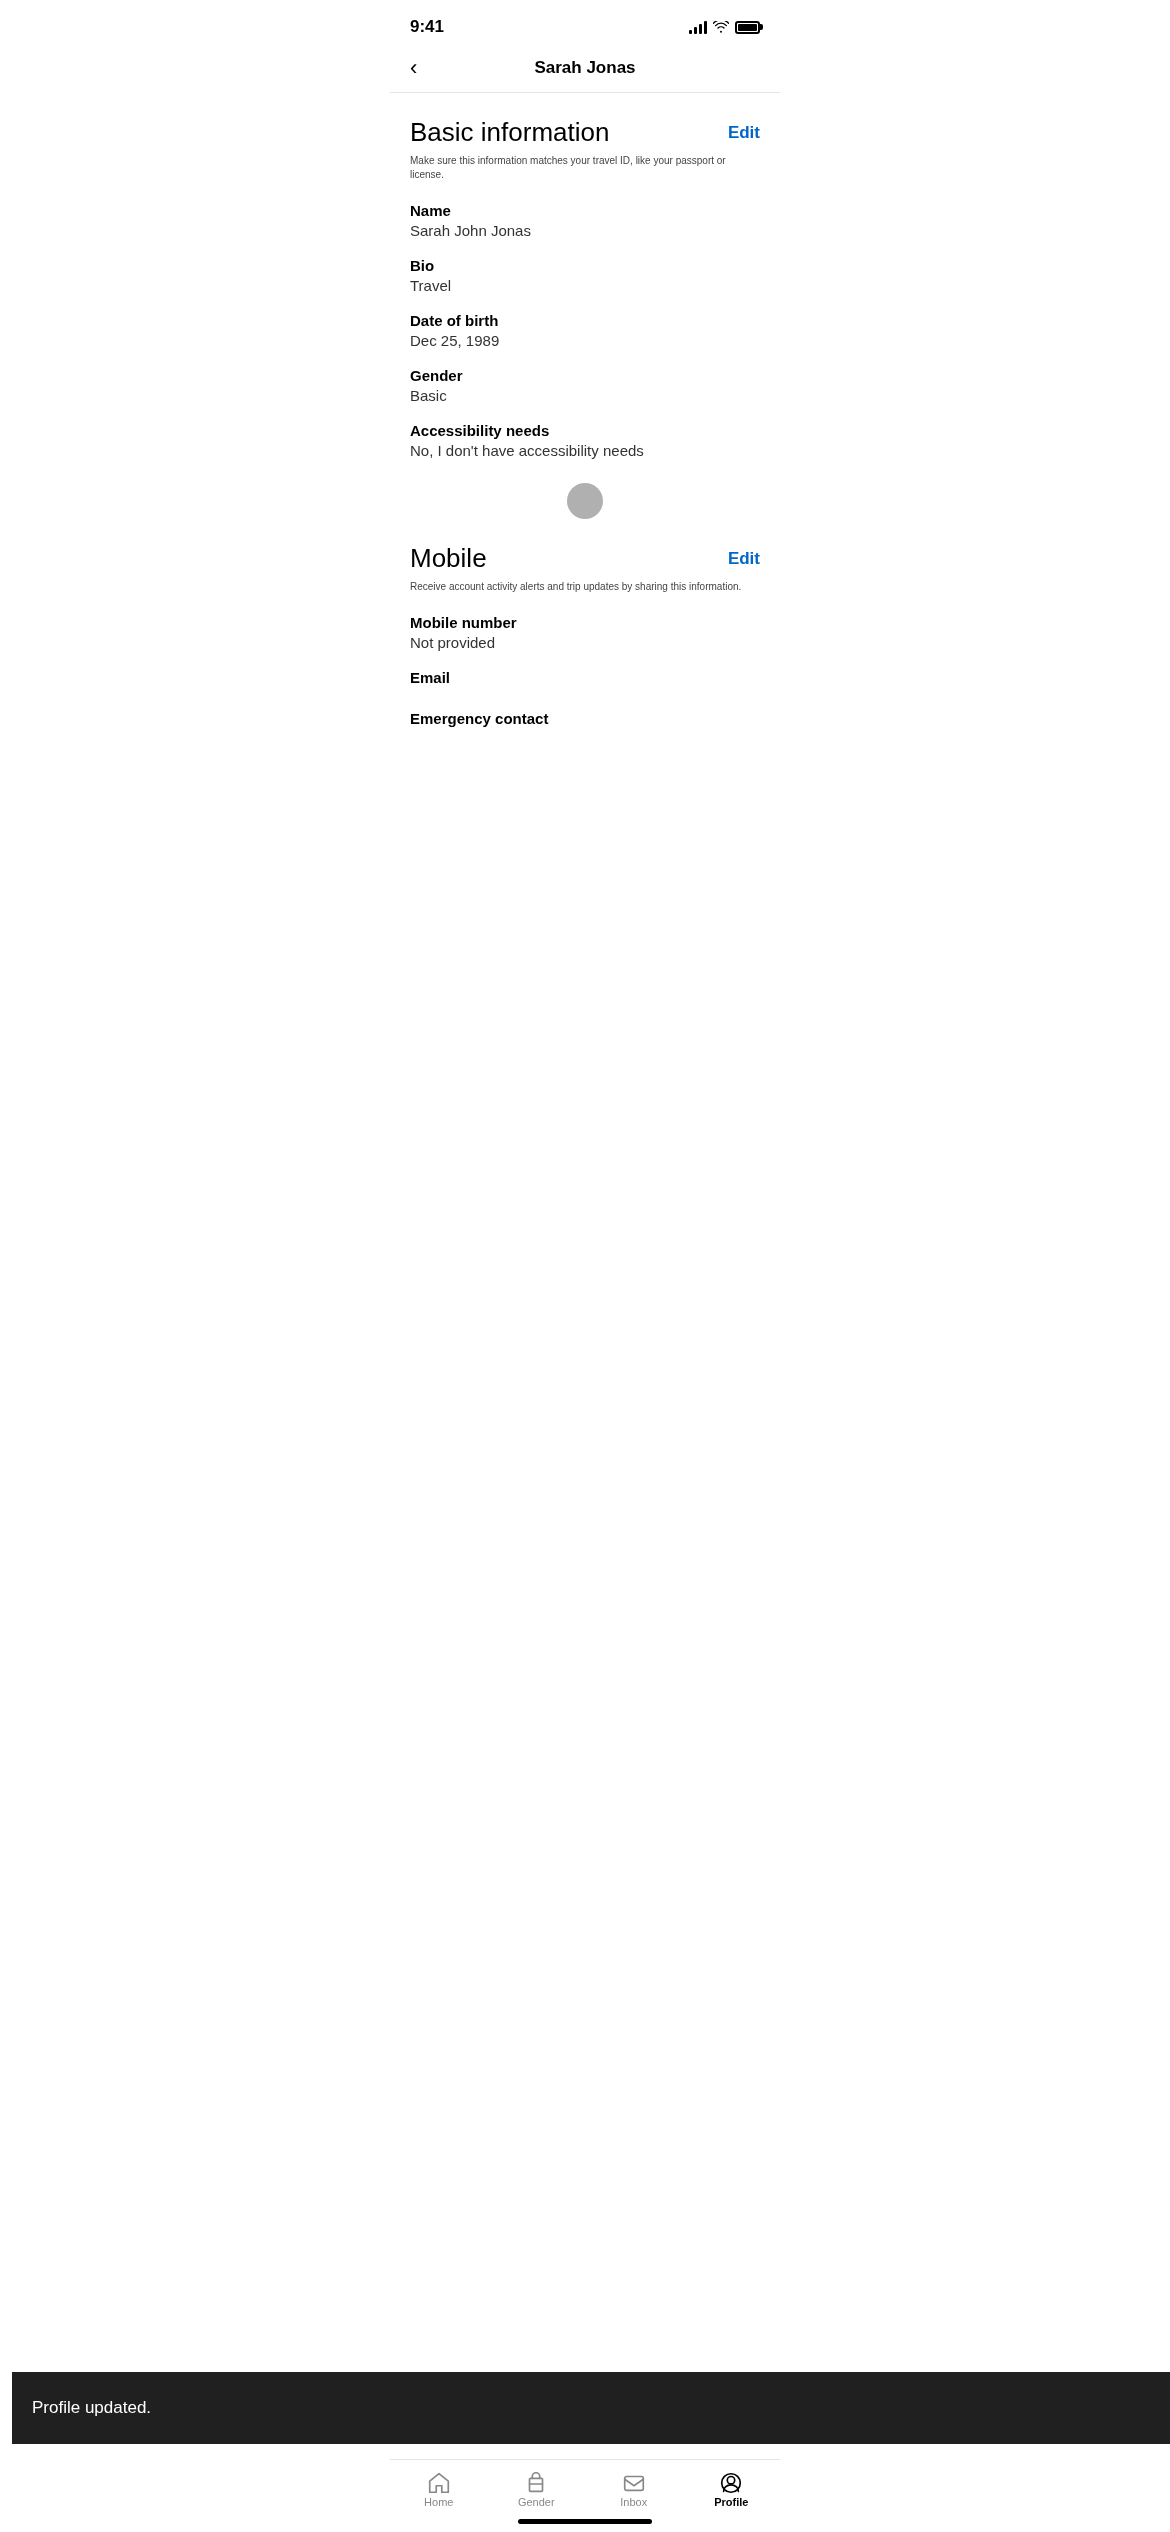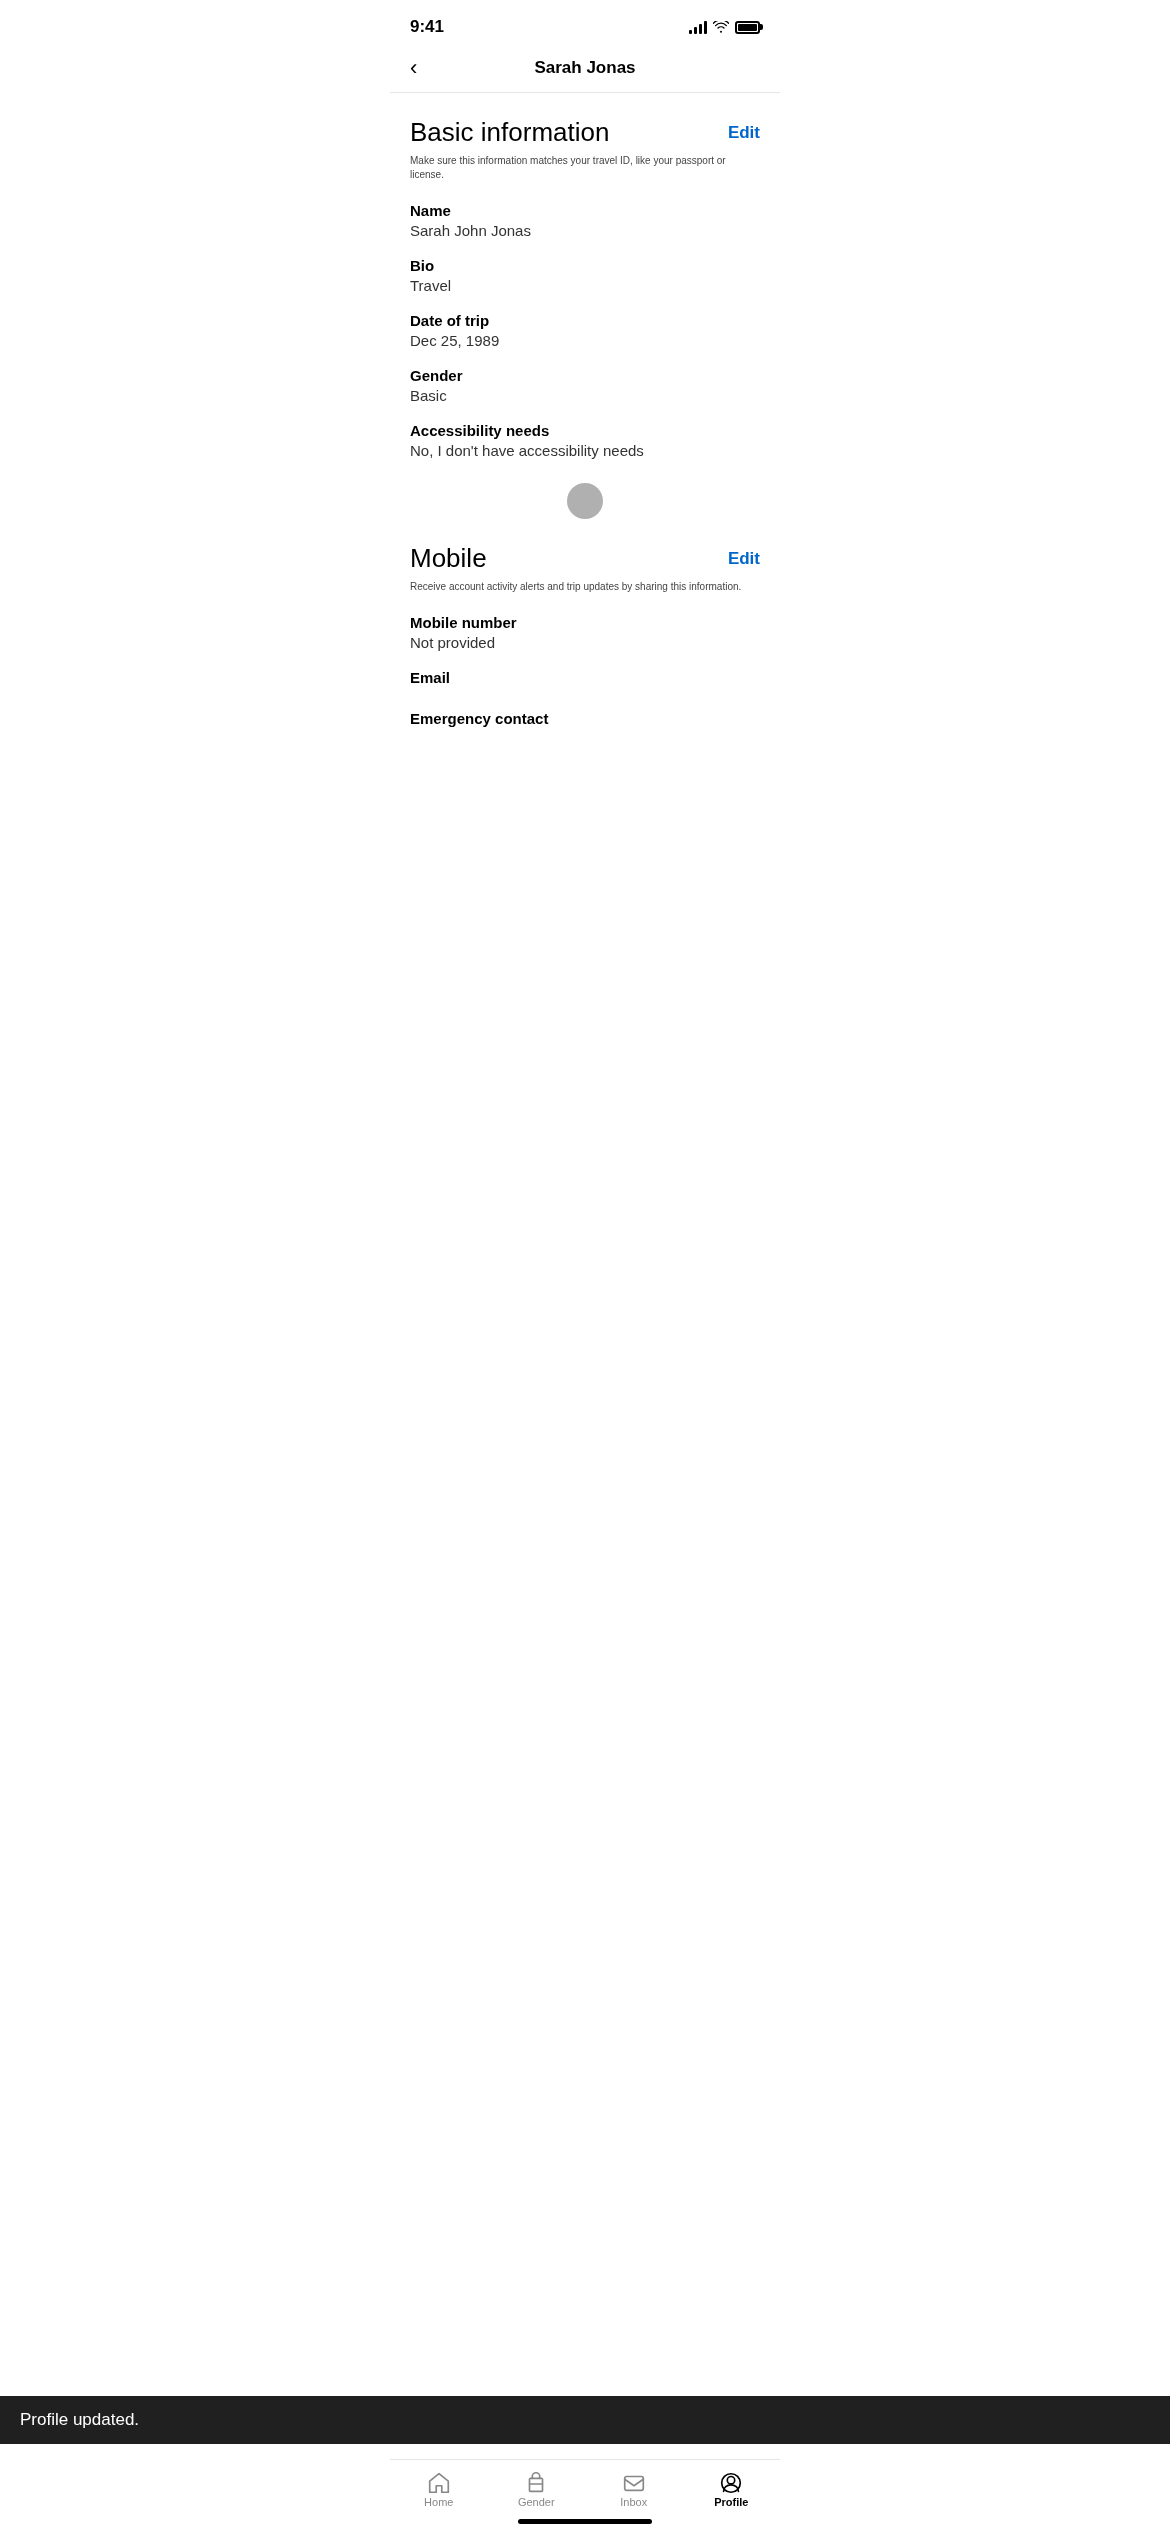--- a/index.html
+++ b/index.html
@@ -182,27 +182,27 @@
       width: 36px;
       height: 36px;
       background: #b0b0b0;
       border-radius: 50%;
     }
 
     
     .toast {
       position: fixed;
       bottom: 88px;
-      left: 0;
+      left: 12px;
       right: 0;
       background: rgba(20, 20, 20, 0.95);
       color: #fff;
       font-size: 17px;
       font-weight: 400;
-      padding: 14px 20px;
+      padding: 26px 20px;
       z-index: 100;
     }
 
     
     .tab-bar {
       position: fixed;
       bottom: 0;
       left: 50%;
       transform: translateX(-50%);
       width: 390px;
@@ -299,21 +299,21 @@
       <div class="field-label">Name</div>
       <div class="field-value">Sarah John Jonas</div>
     </div>
 
     <div class="info-field">
       <div class="field-label">Bio</div>
       <div class="field-value">Travel</div>
     </div>
 
     <div class="info-field">
-      <div class="field-label">Date of trip</div>
+      <div class="field-label">Date of birth</div>
       <div class="field-value">Dec 25, 1989</div>
     </div>
 
     <div class="info-field">
       <div class="field-label">Gender</div>
       <div class="field-value">Basic</div>
     </div>
 
     <div class="info-field">
       <div class="field-label">Accessibility needs</div>

